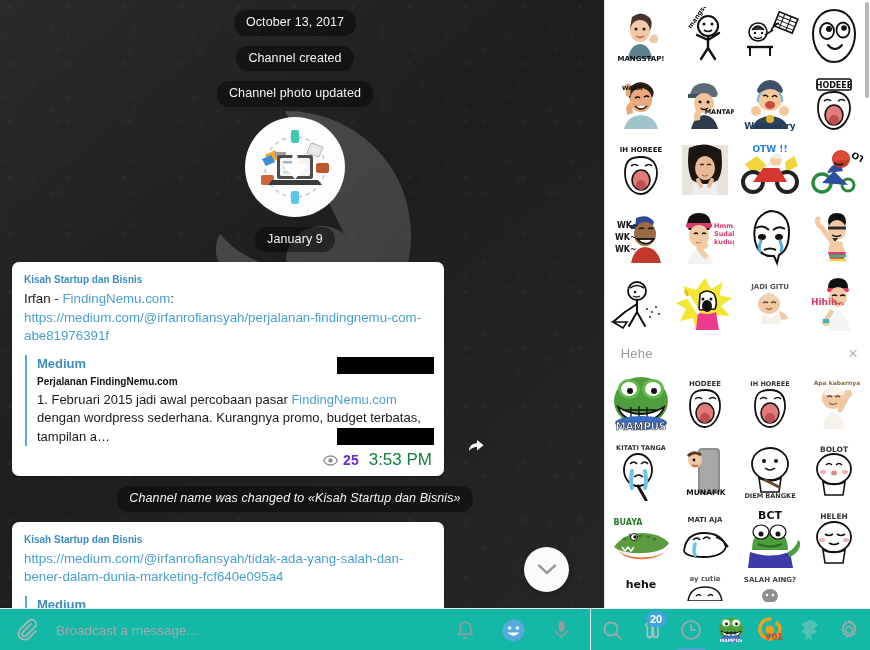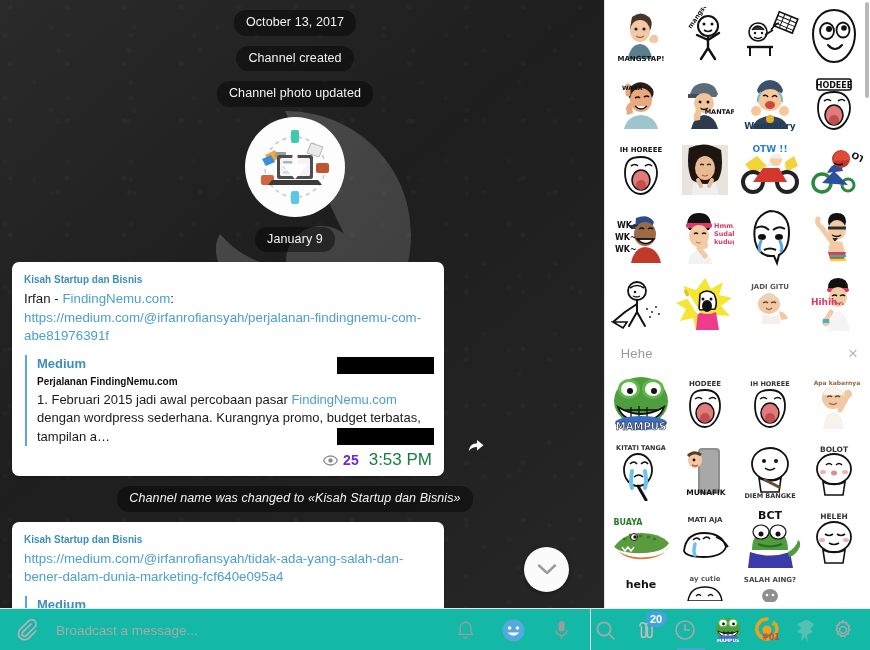--- a/index.html
+++ b/index.html
@@ -207,21 +207,21 @@
     position: relative;
     display: flex; align-items: center;
     width: 280px; height: 42px;
     border-left: 1px solid #e8e8e8;
     padding: 0 4px;
     justify-content: space-between;
   }
   .nav-item {
     position: relative;
     width: 34px; height: 40px;
-    display: flex; align-items: center; justify-content: flex-start;
+    display: flex; align-items: center; justify-content: center;
     cursor: pointer;
   }
   .nav-item.active::after {
     content: ""; position: absolute; bottom: 0; left: 3px; right: 3px;
     height: 2.5px; background: #4aa2d6;
   }
   .nav-badge {
     position: absolute; top: 1px; left: 11px;
     min-width: 21px; height: 16px; padding: 0 4px;
     background: #42a3dd; color: #fff;

